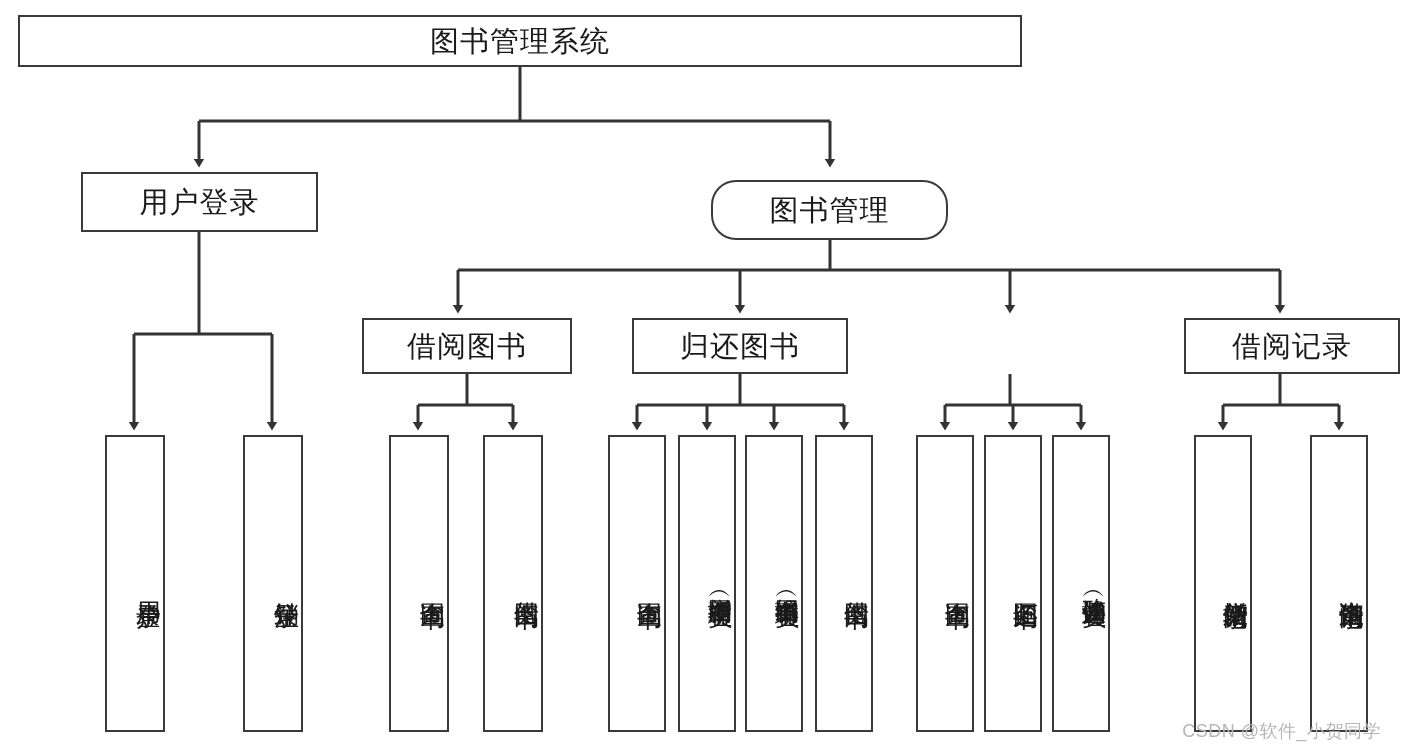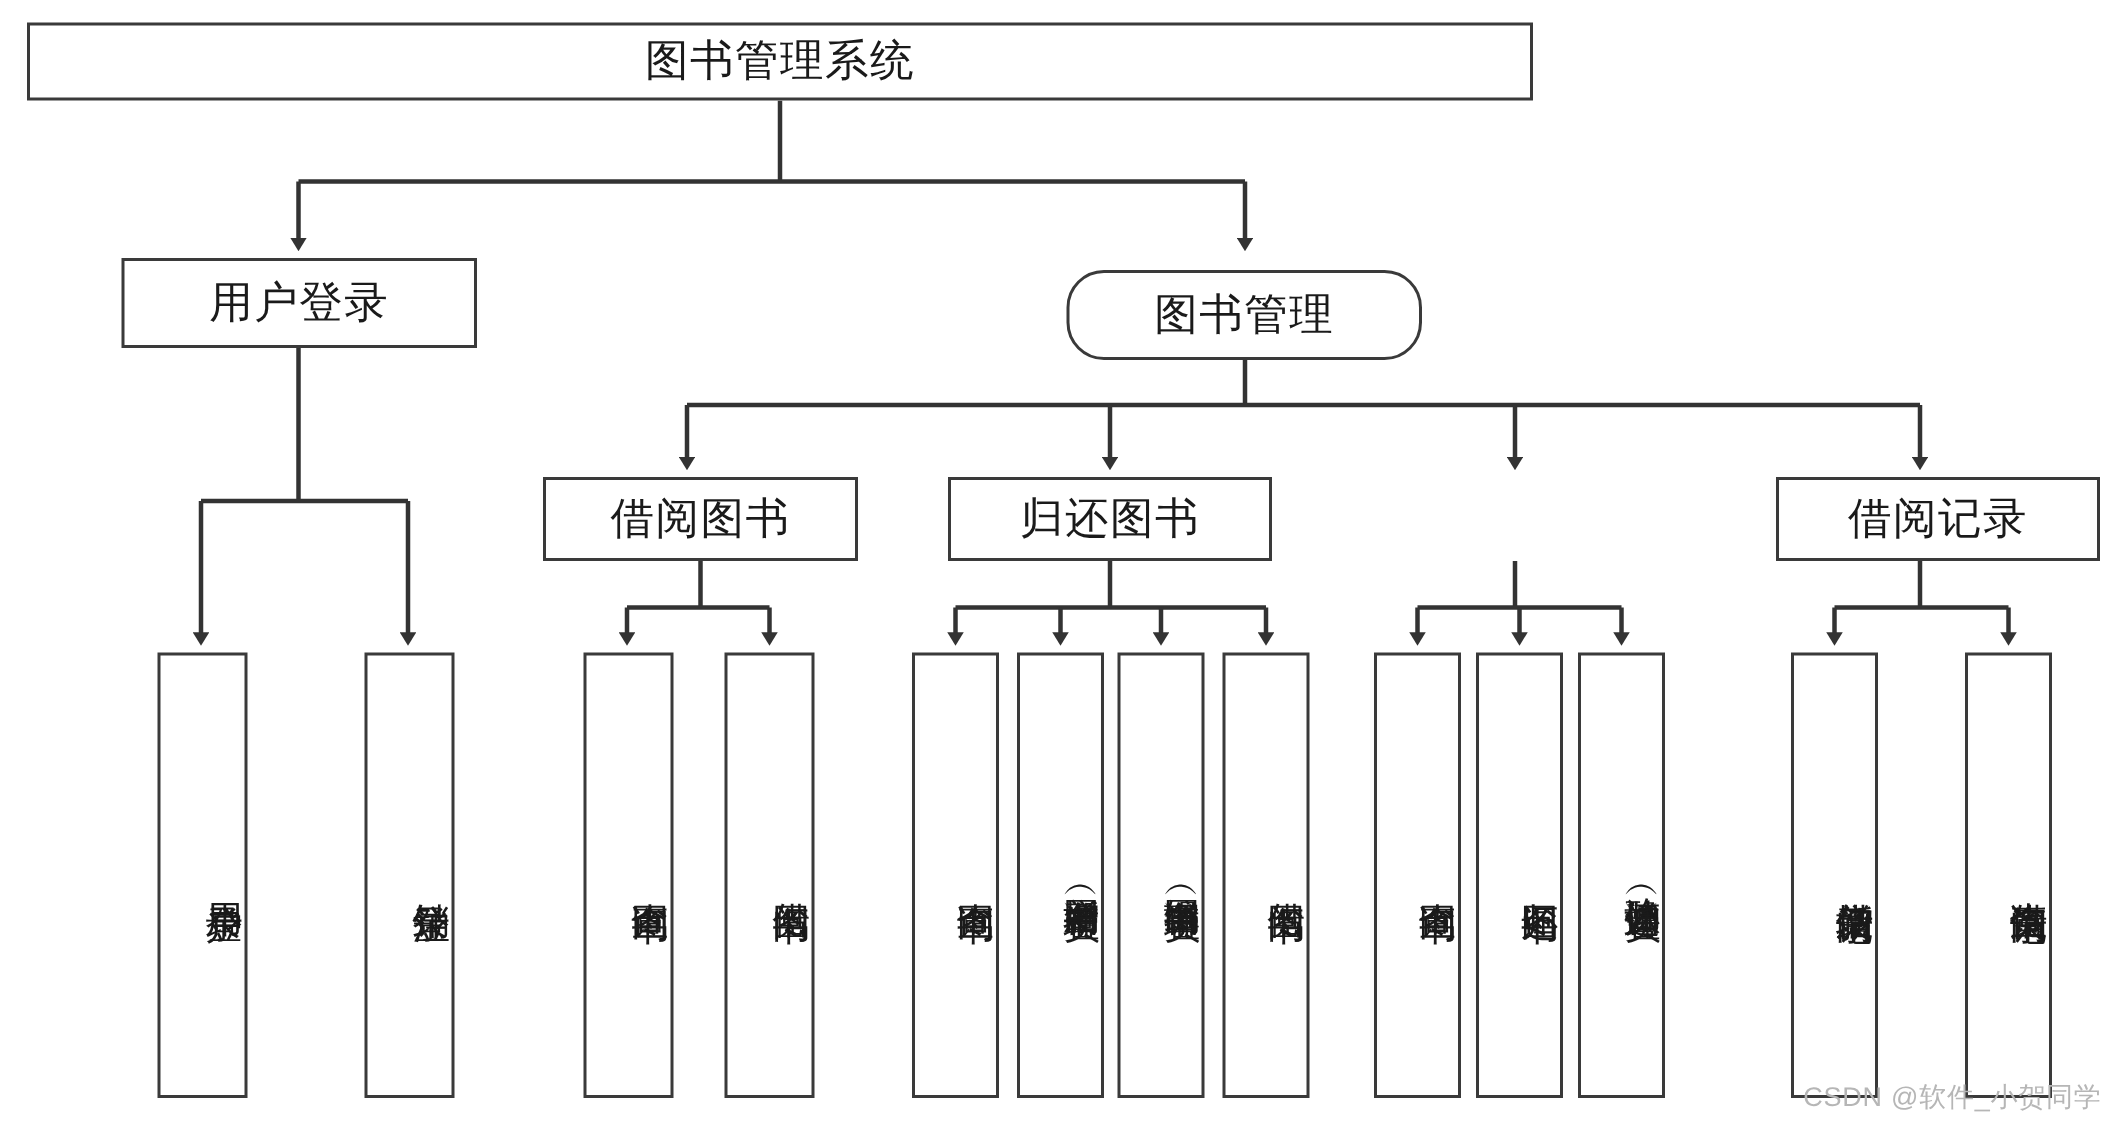--- a/index.html
+++ b/index.html
@@ -50,21 +50,21 @@
     justify-content: center;
   }
   .node.vert .vtext {
     writing-mode: vertical-rl;
     text-orientation: upright;
     display: block;
     white-space: pre-line;
   }
   #watermark {
     position: absolute;
-    right: 4px;
+    right: 24px;
     bottom: 4px;
     font-size: 18px;
     color: #b6b6b6;
     letter-spacing: 0.5px;
     white-space: nowrap;
   }
 </style>
 </head>
 <body>
 

